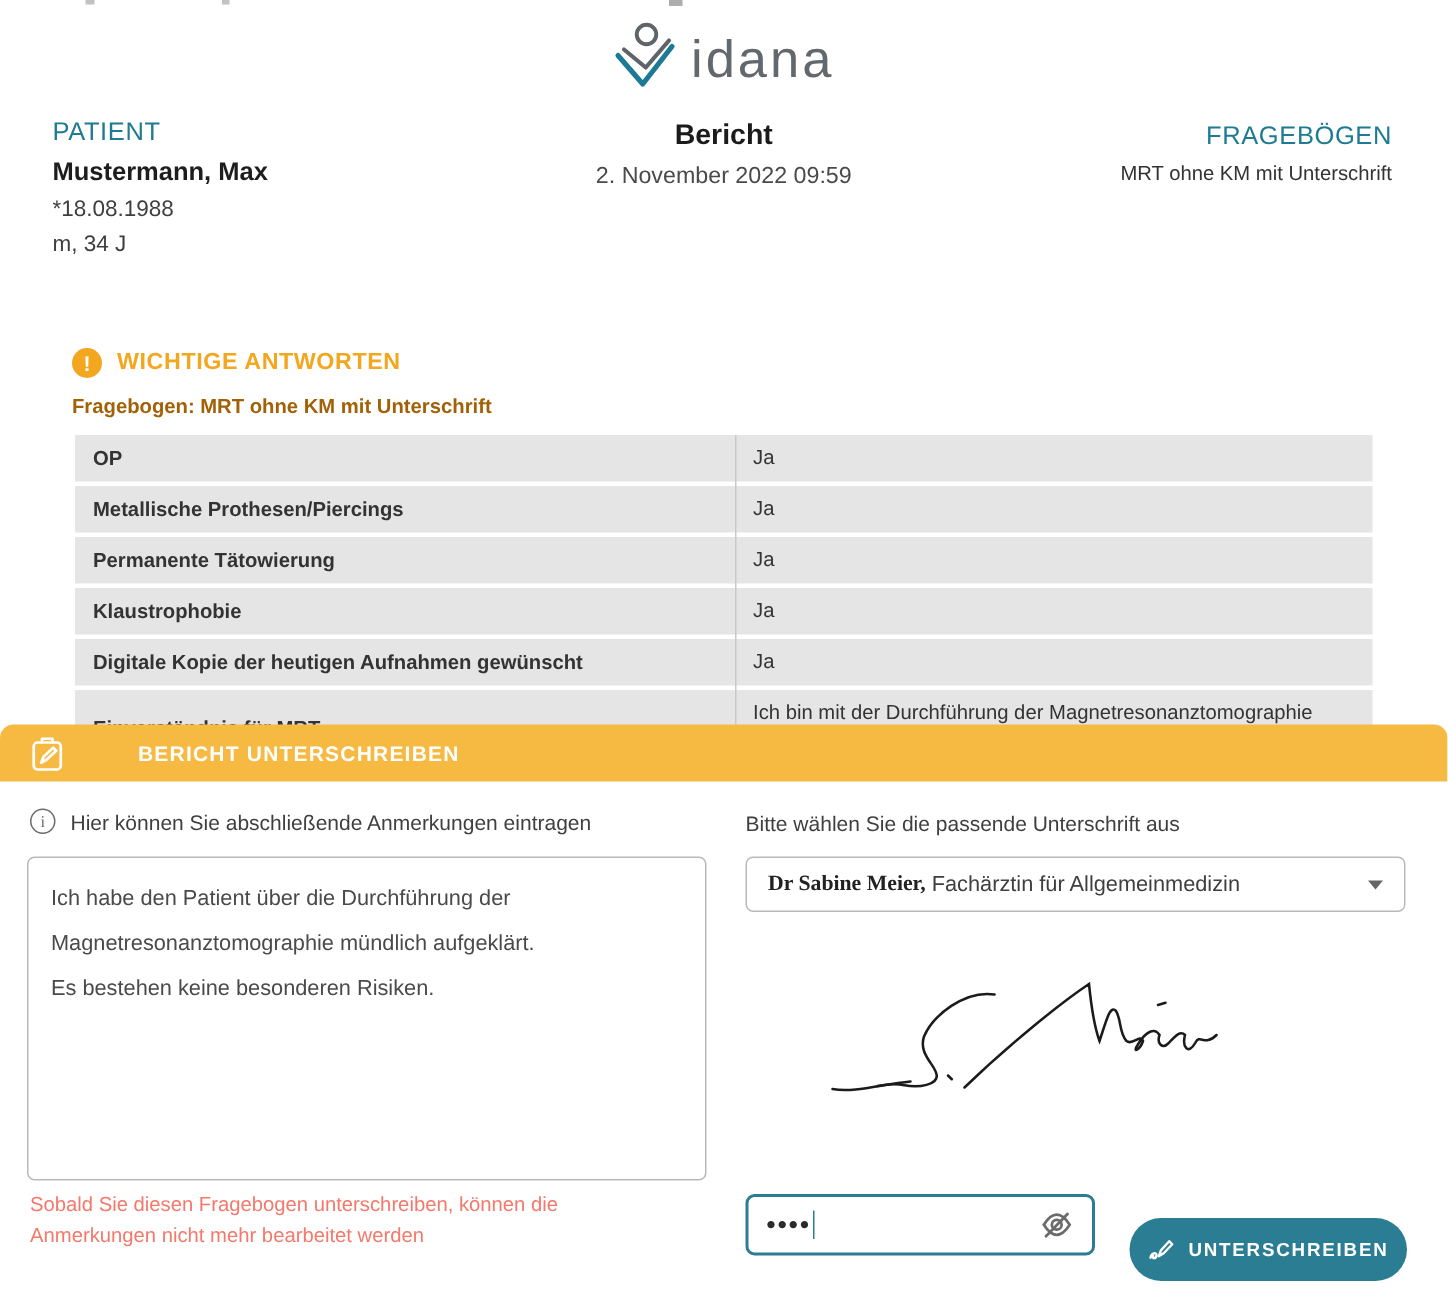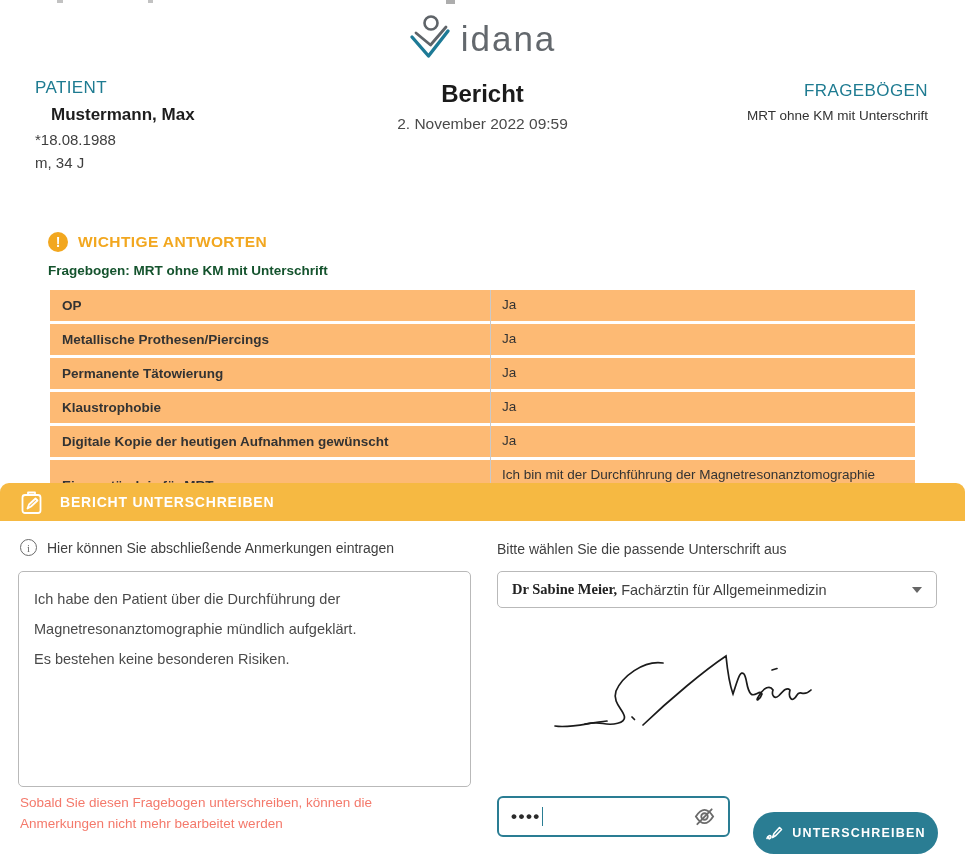--- a/index.html
+++ b/index.html
@@ -9,47 +9,47 @@
 
   
   .remnant { position: absolute; top: 0; height: 3px; background: #9a9a9a; opacity: .6; }
 
   
   .logo { position: absolute; top: 14px; left: 0; right: 0; display: flex; justify-content: center; align-items: center; gap: 10px; }
   .logo-text { font-size: 35px; color: #63686d; letter-spacing: 2px; }
 
   .patient-block { position: absolute; left: 35px; top: 78px; }
   .eyebrow { font-size: 17px; font-weight: normal; color: #1e7b91; letter-spacing: .4px; }
-  .patient-name { font-size: 17px; font-weight: bold; color: #1d1d1d; margin-top: 7px; margin-left: 16px; }
+  .patient-name { font-size: 17px; font-weight: bold; color: #1d1d1d; margin-top: 7px; }
   .patient-line { font-size: 15px; color: #3e3e3e; margin-top: 6px; }
 
   .report-block { position: absolute; left: 0; right: 0; top: 80px; text-align: center; }
-  .report-title { font-size: 24px; font-weight: bold; color: #1b1b1b; }
+  .report-title { font-size: 19px; font-weight: bold; color: #1b1b1b; }
   .report-date { font-size: 15.5px; color: #4a4a4a; margin-top: 7px; }
 
   .fragebogen-block { position: absolute; right: 37px; top: 81px; text-align: right; }
   .fragebogen-value { font-size: 13.5px; color: #333; margin-top: 7px; }
 
   
   .important-head { position: absolute; left: 48px; top: 232px; display: flex; align-items: center; gap: 10px; }
   .warn-circle { width: 20px; height: 20px; border-radius: 50%; background: #f2a71f; color: #fff;
     display: flex; align-items: center; justify-content: center; font-weight: bold; font-size: 14px; }
   .important-title { font-size: 15.5px; font-weight: bold; color: #f2a71f; letter-spacing: .4px; }
-  .questionnaire-link { position: absolute; left: 48px; top: 263px; font-size: 13.5px; font-weight: bold; color: #14532d; cursor: pointer; }
+  .questionnaire-link { position: absolute; left: 48px; top: 263px; font-size: 13.5px; font-weight: bold; color: #a16207; cursor: pointer; }
 
   
   .answers-table { position: absolute; left: 50px; top: 290px; width: 865px; }
-  .answer-row { display: flex; background: #fdba74; margin-bottom: 3px; align-items: center; min-height: 28px; }
+  .answer-row { display: flex; background: #e5e5e5; margin-bottom: 3px; align-items: center; min-height: 28px; }
   .q-cell { width: 440px; padding: 5px 12px; font-size: 13.5px; font-weight: bold; color: #333; }
   .a-cell { width: 425px; padding: 5px 12px; font-size: 13.5px; color: #333; line-height: 1.55; }
   .v-divider { position: absolute; left: 440px; top: 0; bottom: 0; width: 1px; background: #c9c9c9; }
 
   
   .sign-banner { position: absolute; left: 0; top: 483px; width: 965px; height: 38px; background: #f6b942;
-    border-radius: 9px 9px 0 0; display: flex; align-items: center; z-index: 6; }
+    border-radius: 9px 9px 0 0; display: flex; align-items: center; z-index: 6; gap: 32px; }
   .sign-banner-title { color: #fff; font-weight: bold; font-size: 14px; letter-spacing: .8px; margin-left: 17px; }
   .banner-icon { margin-left: 20px; display: flex; }
 
   
   .bottom-panel { position: absolute; left: 0; top: 521px; width: 965px; height: 340px; background: #fff; z-index: 5; }
 
   .notes-hint-row { position: absolute; left: 20px; top: 18px; display: flex; align-items: center; gap: 10px; }
   .info-circle { width: 17px; height: 17px; border-radius: 50%; border: 1.4px solid #6b6b6b; color: #6b6b6b;
     display: flex; align-items: center; justify-content: center; font-size: 11px; font-family: "Liberation Serif", serif; }
   .hint-text { font-size: 14px; color: #3f3f3f; }

